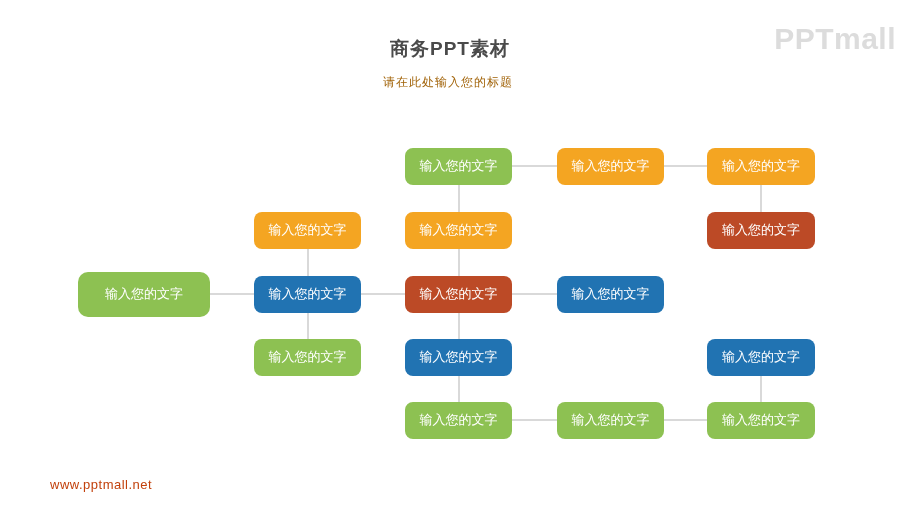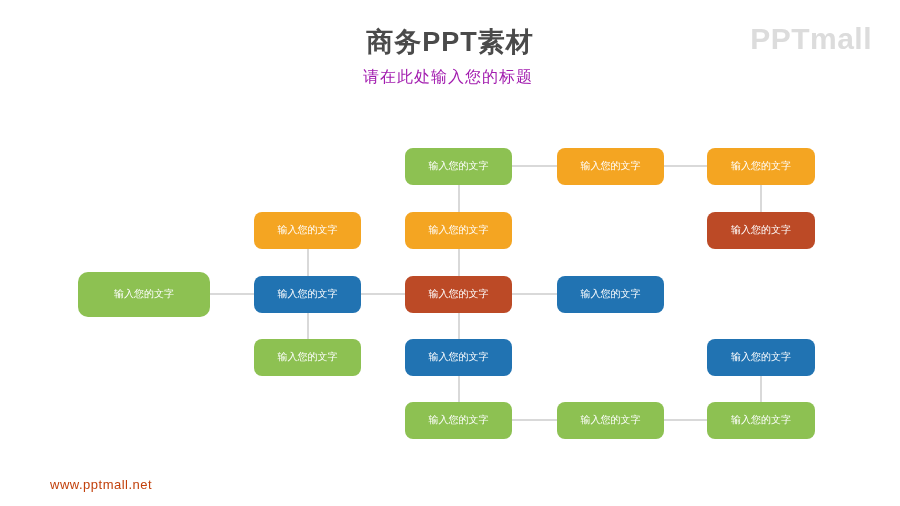--- a/index.html
+++ b/index.html
@@ -16,56 +16,56 @@
     overflow: hidden;
   }
   .header {
     position: absolute;
     top: 24px;
     left: 0;
     width: 100%;
     text-align: center;
   }
   .header h1 {
-    margin: 0;
-    font-size: 27px;
+    margin: 12px;
+    font-size: 19px;
     font-weight: bold;
     color: #4a4a4a;
     letter-spacing: 1px;
   }
   .header p {
     margin: 7px 4px 0 0;
-    font-size: 16px;
-    color: #a21caf;
+    font-size: 12px;
+    color: #a16207;
     letter-spacing: 1px;
   }
   .logo {
     position: absolute;
     top: 22px;
-    right: 28px;
+    right: 4px;
     font-size: 30px;
     font-weight: bold;
     color: #dcdcdc;
     letter-spacing: 0.5px;
   }
   .diagram {
     position: absolute;
     inset: 0;
   }
   .node {
     position: absolute;
     border-radius: 8px;
     display: flex;
     align-items: center;
     justify-content: center;
     box-sizing: border-box;
   }
   .node span {
     color: #ffffff;
-    font-size: 10px;
+    font-size: 13px;
     white-space: nowrap;
   }
   .node--wide { border-radius: 10px; }
   .connector { position: absolute; }
   .watermark {
     position: absolute;
     left: 50px;
     bottom: 14px;
     font-size: 13px;
     color: #c2410c;

